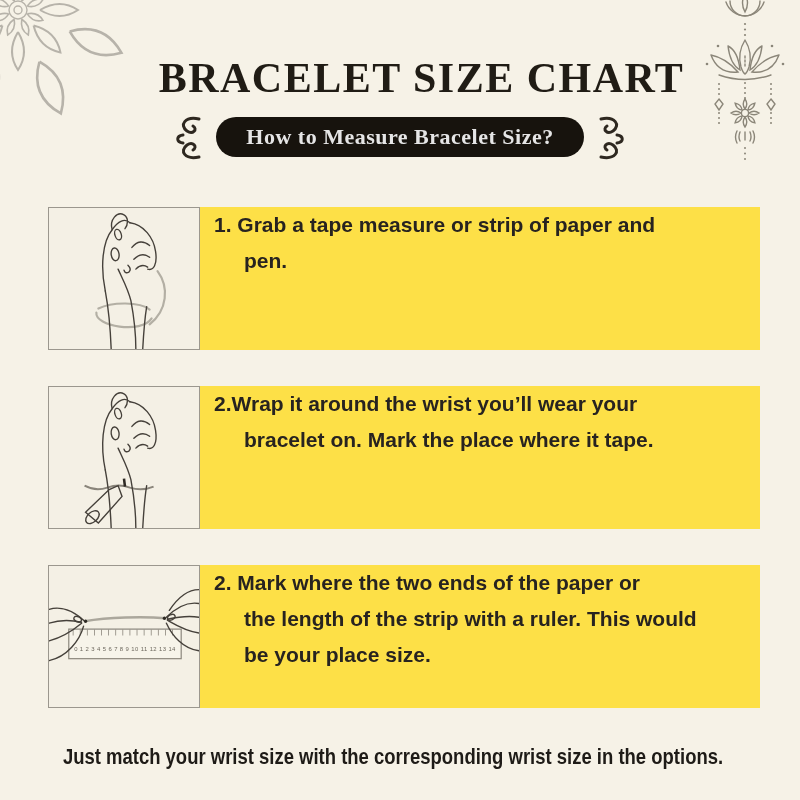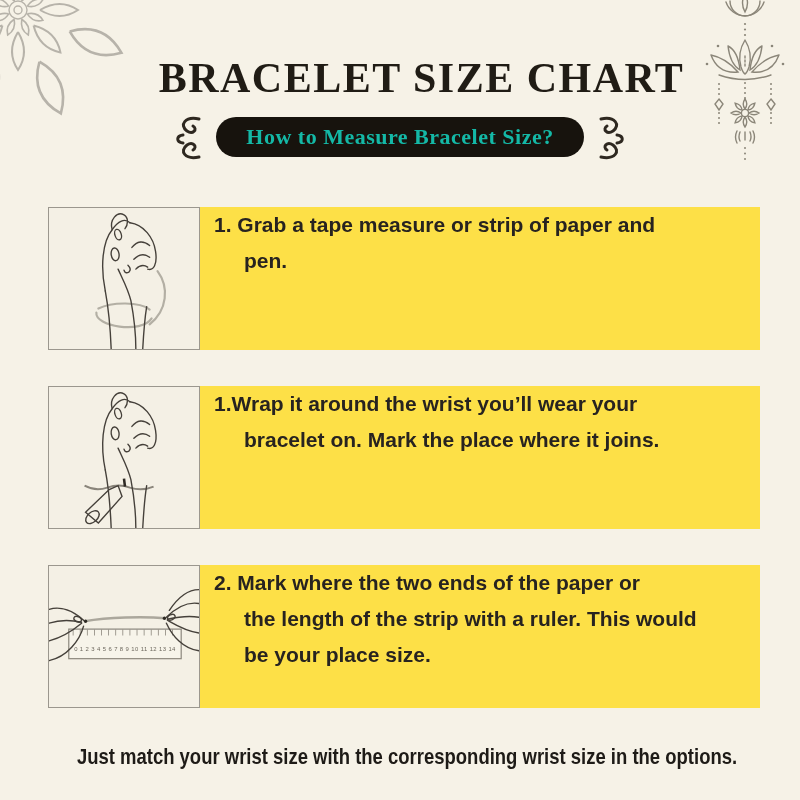--- a/index.html
+++ b/index.html
@@ -20,21 +20,21 @@
     font-family:"Liberation Serif",serif;
     font-size:42px;font-weight:bold;letter-spacing:1.5px;
     color:#201c15;white-space:nowrap;
   }
   .badge-row{
     position:relative;z-index:1;
     margin-top:11px;
     display:flex;align-items:center;justify-content:center;gap:11px;
   }
   .badge-pill{
-    background:#17130d;color:#14b8a6;
+    background:#17130d;color:#e5e5e5;
     font-family:"Liberation Serif",serif;
     font-size:22px;font-weight:bold;letter-spacing:0.5px;
     padding:7px 30px;border-radius:20px;white-space:nowrap;
   }
   
   .steps{position:relative;z-index:1;margin:46px 0 0 48px;width:712px;}
   .step-row{
     display:flex;align-items:flex-start;
     height:143px;margin-bottom:36px;
     background:#fde047;
@@ -42,21 +42,21 @@
   .illust-box{
     flex:0 0 152px;height:143px;box-sizing:border-box;
     border:1px solid #9b978e;background:#f4f0e5;
     margin-right:14px;
   }
   .illust-box svg{display:block;}
   .step-text{font-size:21px;font-weight:bold;line-height:36px;color:#272320;}
   .step-line{white-space:nowrap;padding-left:30px;}
   .step-line.first{padding-left:0;}
   
-  .footer{position:relative;z-index:1;margin-top:29px;text-align:right;}
+  .footer{position:relative;z-index:1;margin-top:29px;text-align:left;}
   .footer-note{
     display:inline-block;
     font-size:22px;font-weight:bold;color:#1e1b17;
     white-space:nowrap;
     transform:scaleX(0.84);transform-origin:center;
   }
 </style>
 </head>
 <body>
 
@@ -254,22 +254,22 @@
             <path d="M88,62 q6,-6 12,-2"></path>
             <path d="M80,58 q4,4 1,7 q-4,2 -5,-2"></path>
             <path d="M70,62 C75,73 80,82 83,94 C86,110 88,128 88,143"></path>
 
             <path d="M37,127 L61,104 L70,100 L74,111 L50,138 Z"></path>
             <ellipse cx="44" cy="132" rx="8" ry="5" transform="rotate(-42 44 132)"></ellipse>
           </g>
         </svg>
       </div>
       <div class="step-text">
-        <div class="step-line first">1.Wrap it around the wrist you’ll wear your</div>
-        <div class="step-line">bracelet on. Mark the place where it joins.</div>
+        <div class="step-line first">2.Wrap it around the wrist you’ll wear your</div>
+        <div class="step-line">bracelet on. Mark the place where it tape.</div>
       </div>
     </div>
 
     <div class="step-row">
       <div class="illust-box">
         <svg width="150" height="141" viewBox="0 0 152 143">
 
           <rect x="20" y="64" width="114" height="30" fill="#f7f4ea" stroke="#8a857b" stroke-width="1.2"></rect>
           <line x1="24" y1="67.5" x2="132" y2="67.5" stroke="#8a857b" stroke-width="6" stroke-dasharray="0.8 6.4"></line>
           <text x="77" y="86" text-anchor="middle" font-size="6" letter-spacing="0.4" fill="#6b665c" font-family="Liberation Sans, sans-serif">0 1 2 3 4 5 6 7 8 9 10 11 12 13 14</text>

